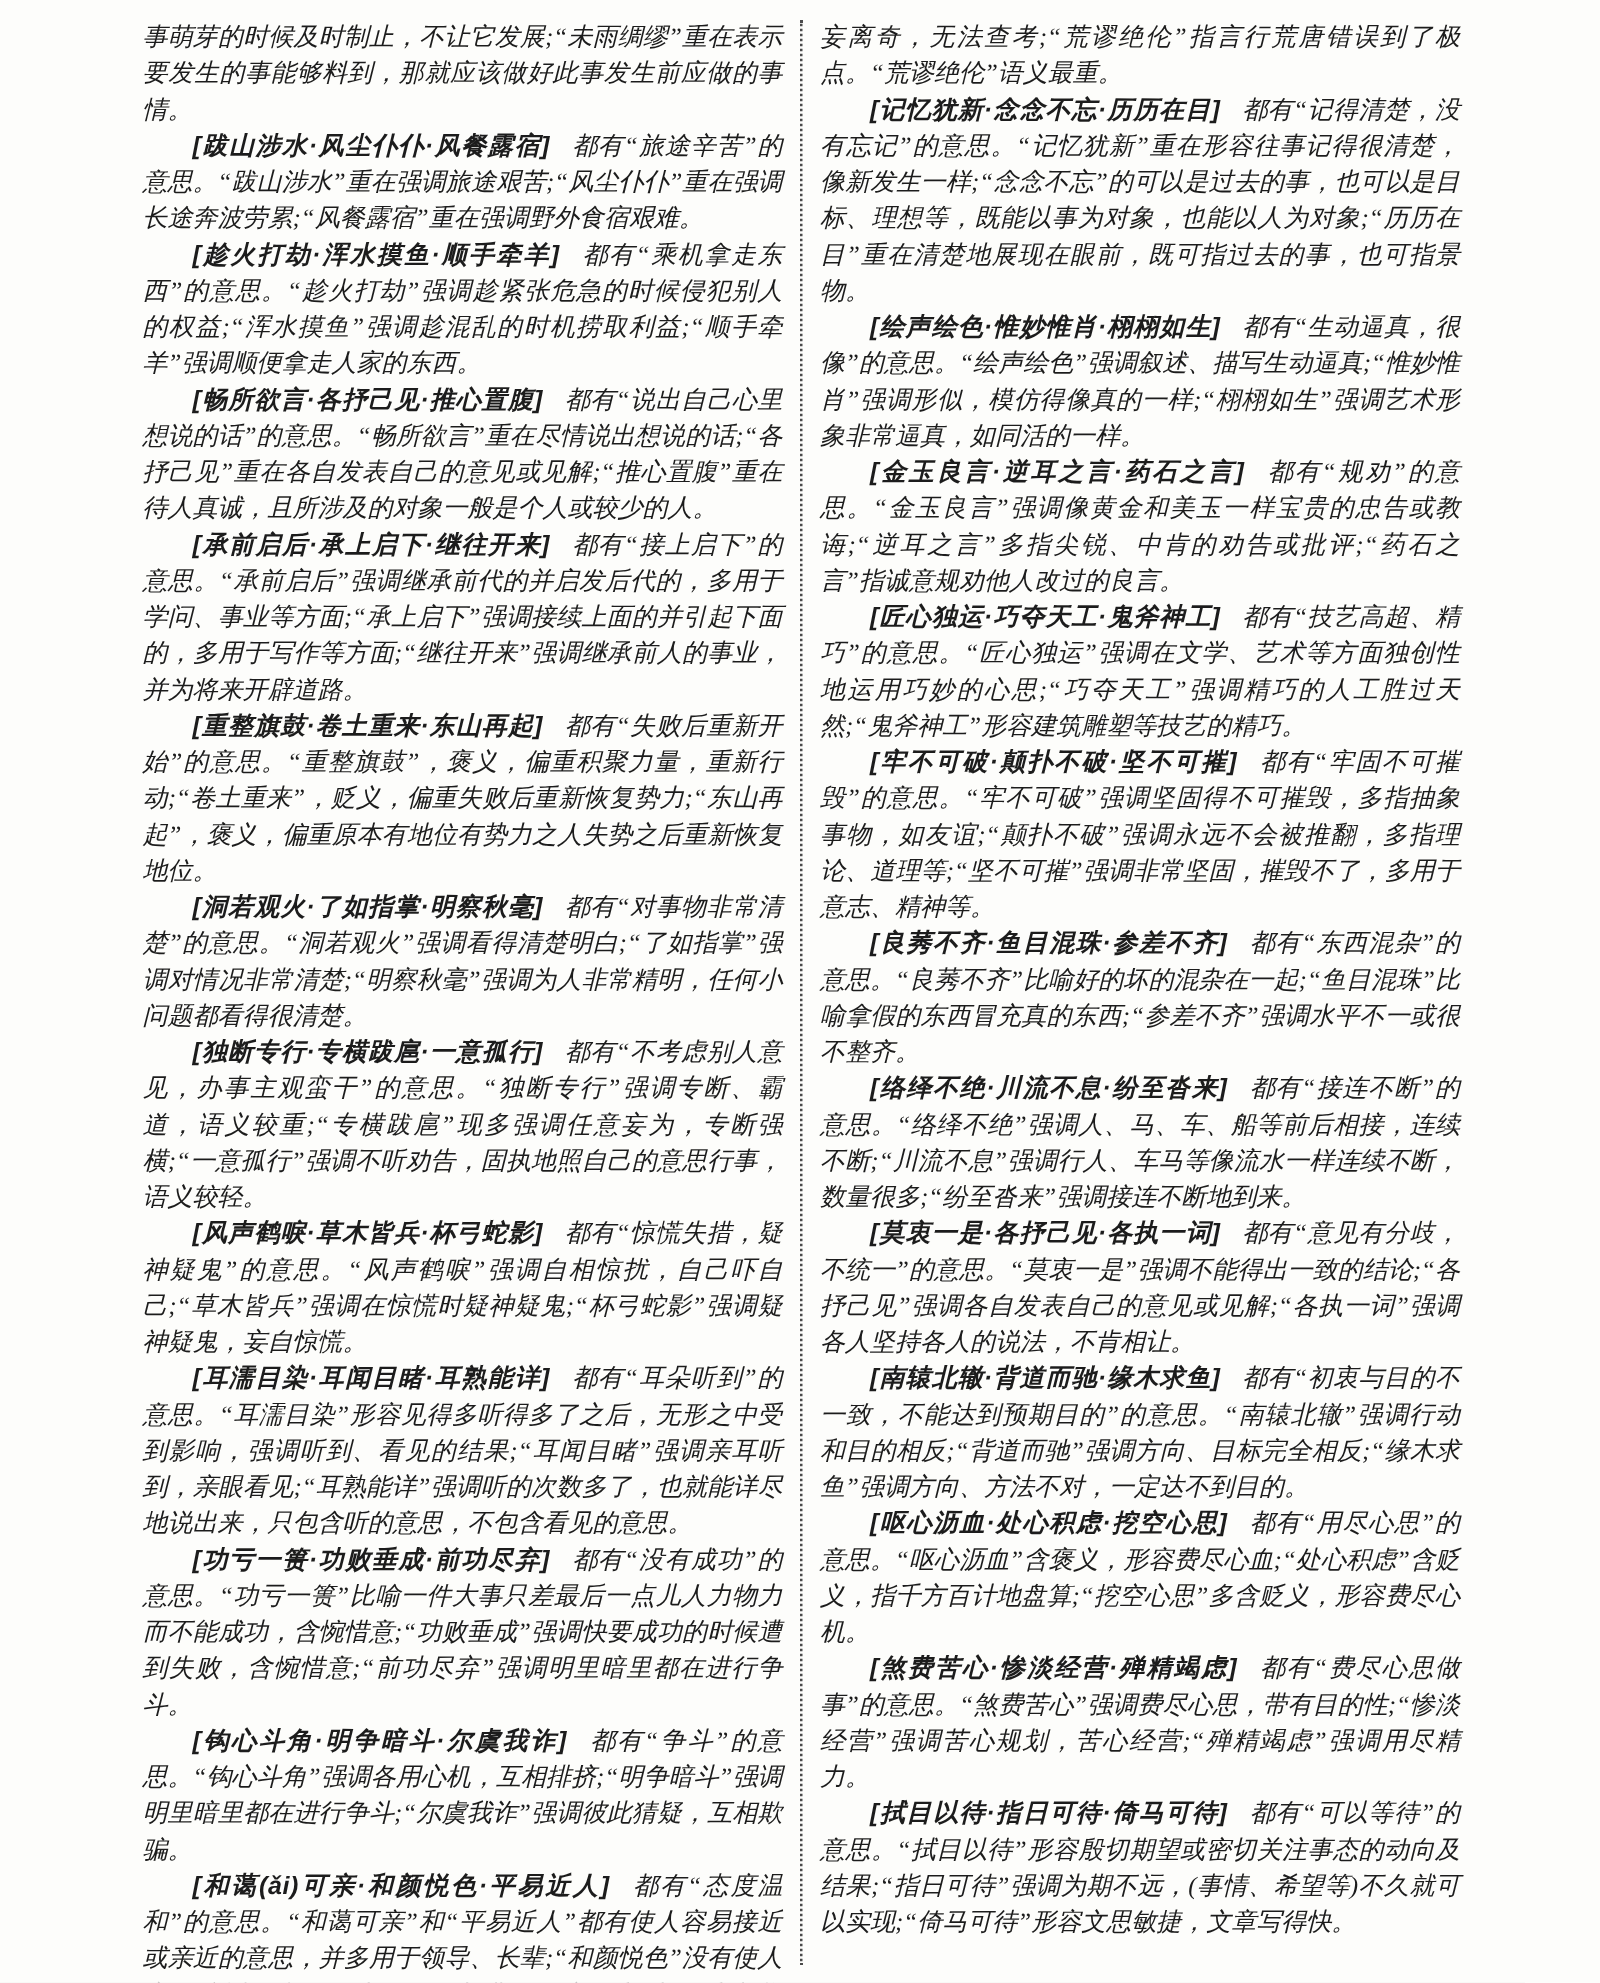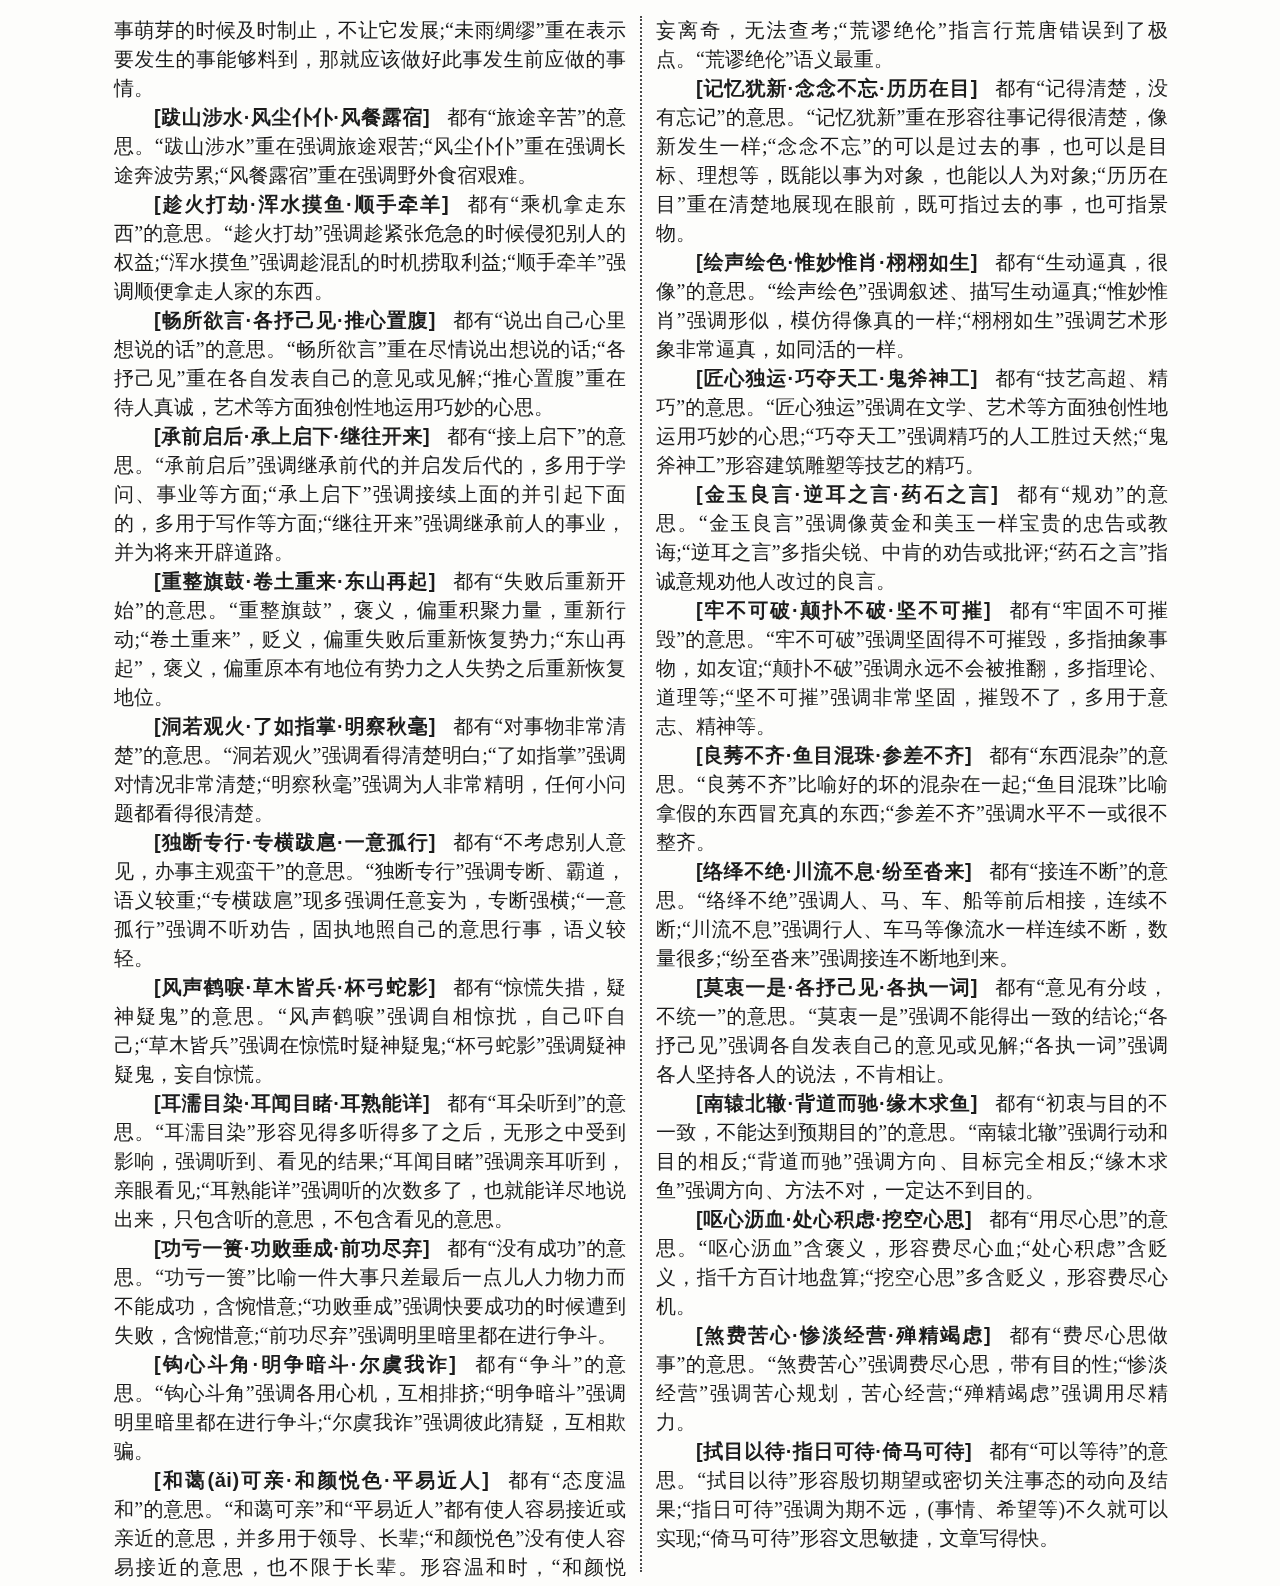--- a/index.html
+++ b/index.html
@@ -12,20 +12,21 @@
     width: 1280px;
     height: 1586px;
     margin: 0 auto;
     background: #fdfdfb;
     color: #1c1c1c;
     box-sizing: border-box;
     padding: 16px 112px 14px 114px;
     display: flex;
     overflow: hidden;
     font-family: "Liberation Serif", "DejaVu Serif", serif;
+    font-style: italic;
   }
   .column {
     width: 512px;
     flex: 0 0 512px;
   }
   .divider {
     flex: 0 0 0px;
     width: 0;
     border-left: 2px dotted #4a4a4a;
     margin: 0 14px;
@@ -53,38 +54,38 @@
   }
 </style>
 </head>
 <body>
 
 <div class="page">
   <div class="column" id="left-column">
       <p class="entry no-indent"><span class="body-text">事萌芽的时候及时制止，不让它发展;“未雨绸缪”重在表示要发生的事能够料到，那就应该做好此事发生前应做的事情。</span></p>
       <p class="entry"><span class="head">[跋山涉水·风尘仆仆·风餐露宿]</span><span class="body-text">都有“旅途辛苦”的意思。“跋山涉水”重在强调旅途艰苦;“风尘仆仆”重在强调长途奔波劳累;“风餐露宿”重在强调野外食宿艰难。</span></p>
       <p class="entry"><span class="head">[趁火打劫·浑水摸鱼·顺手牵羊]</span><span class="body-text">都有“乘机拿走东西”的意思。“趁火打劫”强调趁紧张危急的时候侵犯别人的权益;“浑水摸鱼”强调趁混乱的时机捞取利益;“顺手牵羊”强调顺便拿走人家的东西。</span></p>
-      <p class="entry"><span class="head">[畅所欲言·各抒己见·推心置腹]</span><span class="body-text">都有“说出自己心里想说的话”的意思。“畅所欲言”重在尽情说出想说的话;“各抒己见”重在各自发表自己的意见或见解;“推心置腹”重在待人真诚，艺术等方面独创性地运用巧妙的心思。</span></p>
+      <p class="entry"><span class="head">[畅所欲言·各抒己见·推心置腹]</span><span class="body-text">都有“说出自己心里想说的话”的意思。“畅所欲言”重在尽情说出想说的话;“各抒己见”重在各自发表自己的意见或见解;“推心置腹”重在待人真诚，且所涉及的对象一般是个人或较少的人。</span></p>
       <p class="entry"><span class="head">[承前启后·承上启下·继往开来]</span><span class="body-text">都有“接上启下”的意思。“承前启后”强调继承前代的并启发后代的，多用于学问、事业等方面;“承上启下”强调接续上面的并引起下面的，多用于写作等方面;“继往开来”强调继承前人的事业，并为将来开辟道路。</span></p>
       <p class="entry"><span class="head">[重整旗鼓·卷土重来·东山再起]</span><span class="body-text">都有“失败后重新开始”的意思。“重整旗鼓”，褒义，偏重积聚力量，重新行动;“卷土重来”，贬义，偏重失败后重新恢复势力;“东山再起”，褒义，偏重原本有地位有势力之人失势之后重新恢复地位。</span></p>
       <p class="entry"><span class="head">[洞若观火·了如指掌·明察秋毫]</span><span class="body-text">都有“对事物非常清楚”的意思。“洞若观火”强调看得清楚明白;“了如指掌”强调对情况非常清楚;“明察秋毫”强调为人非常精明，任何小问题都看得很清楚。</span></p>
       <p class="entry"><span class="head">[独断专行·专横跋扈·一意孤行]</span><span class="body-text">都有“不考虑别人意见，办事主观蛮干”的意思。“独断专行”强调专断、霸道，语义较重;“专横跋扈”现多强调任意妄为，专断强横;“一意孤行”强调不听劝告，固执地照自己的意思行事，语义较轻。</span></p>
       <p class="entry"><span class="head">[风声鹤唳·草木皆兵·杯弓蛇影]</span><span class="body-text">都有“惊慌失措，疑神疑鬼”的意思。“风声鹤唳”强调自相惊扰，自己吓自己;“草木皆兵”强调在惊慌时疑神疑鬼;“杯弓蛇影”强调疑神疑鬼，妄自惊慌。</span></p>
       <p class="entry"><span class="head">[耳濡目染·耳闻目睹·耳熟能详]</span><span class="body-text">都有“耳朵听到”的意思。“耳濡目染”形容见得多听得多了之后，无形之中受到影响，强调听到、看见的结果;“耳闻目睹”强调亲耳听到，亲眼看见;“耳熟能详”强调听的次数多了，也就能详尽地说出来，只包含听的意思，不包含看见的意思。</span></p>
       <p class="entry"><span class="head">[功亏一篑·功败垂成·前功尽弃]</span><span class="body-text">都有“没有成功”的意思。“功亏一篑”比喻一件大事只差最后一点儿人力物力而不能成功，含惋惜意;“功败垂成”强调快要成功的时候遭到失败，含惋惜意;“前功尽弃”强调明里暗里都在进行争斗。</span></p>
       <p class="entry"><span class="head">[钩心斗角·明争暗斗·尔虞我诈]</span><span class="body-text">都有“争斗”的意思。“钩心斗角”强调各用心机，互相排挤;“明争暗斗”强调明里暗里都在进行争斗;“尔虞我诈”强调彼此猜疑，互相欺骗。</span></p>
       <p class="entry"><span class="head">[和蔼(ǎi)可亲·和颜悦色·平易近人]</span><span class="body-text">都有“态度温和”的意思。“和蔼可亲”和“平易近人”都有使人容易接近或亲近的意思，并多用于领导、长辈;“和颜悦色”没有使人容易接近的意思，也不限于长辈。形容温和时，“和颜悦色”偏重于脸部表情;“和蔼可亲”和“平易近人”偏重于态度、作风等。</span></p>
     </div>
   <div class="divider"></div>
   <div class="column" id="right-column">
       <p class="entry no-indent"><span class="body-text">妄离奇，无法查考;“荒谬绝伦”指言行荒唐错误到了极点。“荒谬绝伦”语义最重。</span></p>
       <p class="entry"><span class="head">[记忆犹新·念念不忘·历历在目]</span><span class="body-text">都有“记得清楚，没有忘记”的意思。“记忆犹新”重在形容往事记得很清楚，像新发生一样;“念念不忘”的可以是过去的事，也可以是目标、理想等，既能以事为对象，也能以人为对象;“历历在目”重在清楚地展现在眼前，既可指过去的事，也可指景物。</span></p>
       <p class="entry"><span class="head">[绘声绘色·惟妙惟肖·栩栩如生]</span><span class="body-text">都有“生动逼真，很像”的意思。“绘声绘色”强调叙述、描写生动逼真;“惟妙惟肖”强调形似，模仿得像真的一样;“栩栩如生”强调艺术形象非常逼真，如同活的一样。</span></p>
+      <p class="entry"><span class="head">[金玉良言·逆耳之言·药石之言]</span><span class="body-text">都有“规劝”的意思。“金玉良言”强调像黄金和美玉一样宝贵的忠告或教诲;“逆耳之言”多指尖锐、中肯的劝告或批评;“药石之言”指诚意规劝他人改过的良言。</span></p>
       <p class="entry"><span class="head">[匠心独运·巧夺天工·鬼斧神工]</span><span class="body-text">都有“技艺高超、精巧”的意思。“匠心独运”强调在文学、艺术等方面独创性地运用巧妙的心思;“巧夺天工”强调精巧的人工胜过天然;“鬼斧神工”形容建筑雕塑等技艺的精巧。</span></p>
-      <p class="entry"><span class="head">[金玉良言·逆耳之言·药石之言]</span><span class="body-text">都有“规劝”的意思。“金玉良言”强调像黄金和美玉一样宝贵的忠告或教诲;“逆耳之言”多指尖锐、中肯的劝告或批评;“药石之言”指诚意规劝他人改过的良言。</span></p>
       <p class="entry"><span class="head">[牢不可破·颠扑不破·坚不可摧]</span><span class="body-text">都有“牢固不可摧毁”的意思。“牢不可破”强调坚固得不可摧毁，多指抽象事物，如友谊;“颠扑不破”强调永远不会被推翻，多指理论、道理等;“坚不可摧”强调非常坚固，摧毁不了，多用于意志、精神等。</span></p>
       <p class="entry"><span class="head">[良莠不齐·鱼目混珠·参差不齐]</span><span class="body-text">都有“东西混杂”的意思。“良莠不齐”比喻好的坏的混杂在一起;“鱼目混珠”比喻拿假的东西冒充真的东西;“参差不齐”强调水平不一或很不整齐。</span></p>
       <p class="entry"><span class="head">[络绎不绝·川流不息·纷至沓来]</span><span class="body-text">都有“接连不断”的意思。“络绎不绝”强调人、马、车、船等前后相接，连续不断;“川流不息”强调行人、车马等像流水一样连续不断，数量很多;“纷至沓来”强调接连不断地到来。</span></p>
       <p class="entry"><span class="head">[莫衷一是·各抒己见·各执一词]</span><span class="body-text">都有“意见有分歧，不统一”的意思。“莫衷一是”强调不能得出一致的结论;“各抒己见”强调各自发表自己的意见或见解;“各执一词”强调各人坚持各人的说法，不肯相让。</span></p>
       <p class="entry"><span class="head">[南辕北辙·背道而驰·缘木求鱼]</span><span class="body-text">都有“初衷与目的不一致，不能达到预期目的”的意思。“南辕北辙”强调行动和目的相反;“背道而驰”强调方向、目标完全相反;“缘木求鱼”强调方向、方法不对，一定达不到目的。</span></p>
       <p class="entry"><span class="head">[呕心沥血·处心积虑·挖空心思]</span><span class="body-text">都有“用尽心思”的意思。“呕心沥血”含褒义，形容费尽心血;“处心积虑”含贬义，指千方百计地盘算;“挖空心思”多含贬义，形容费尽心机。</span></p>
       <p class="entry"><span class="head">[煞费苦心·惨淡经营·殚精竭虑]</span><span class="body-text">都有“费尽心思做事”的意思。“煞费苦心”强调费尽心思，带有目的性;“惨淡经营”强调苦心规划，苦心经营;“殚精竭虑”强调用尽精力。</span></p>
       <p class="entry"><span class="head">[拭目以待·指日可待·倚马可待]</span><span class="body-text">都有“可以等待”的意思。“拭目以待”形容殷切期望或密切关注事态的动向及结果;“指日可待”强调为期不远，(事情、希望等)不久就可以实现;“倚马可待”形容文思敏捷，文章写得快。</span></p>
     </div>
 </div>

